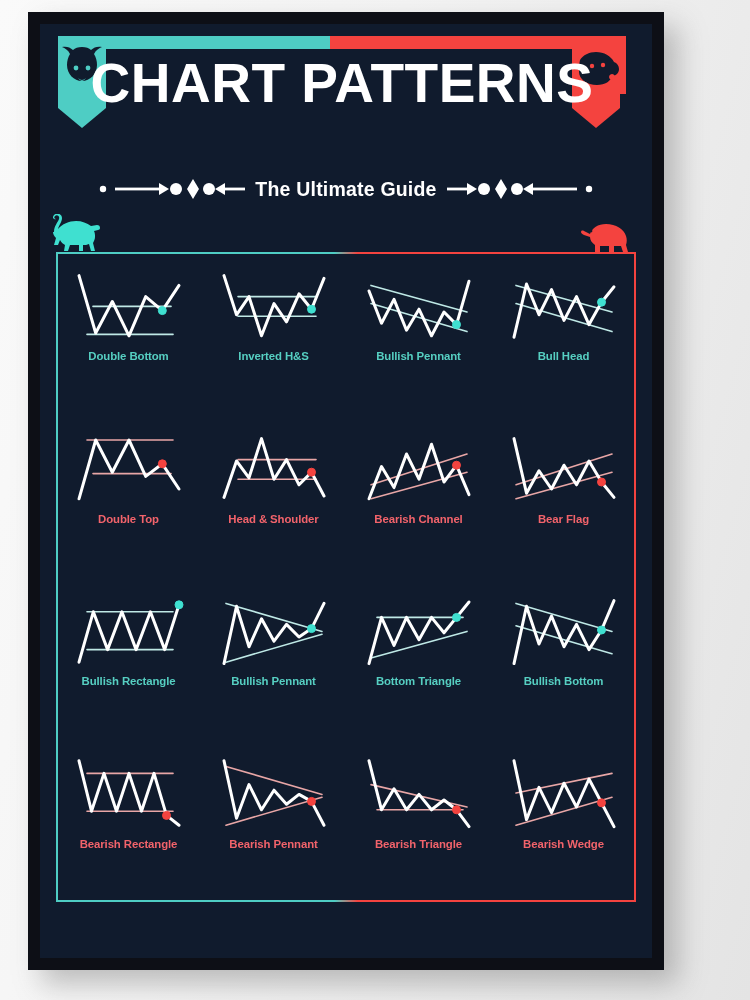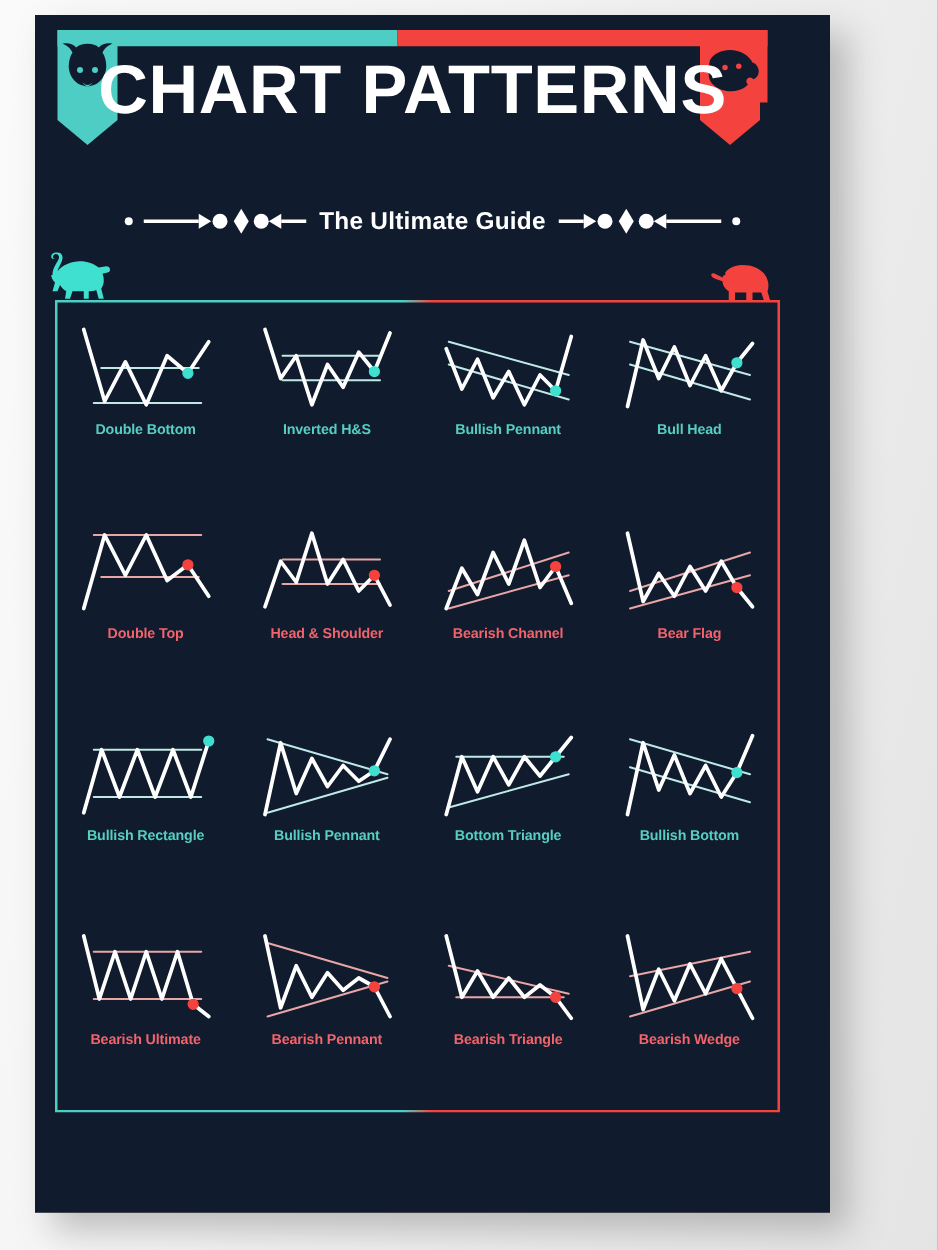--- a/index.html
+++ b/index.html
@@ -14,21 +14,21 @@
   #wall {
     position: relative;
     width: 750px; height: 1000px;
     background: linear-gradient(105deg,#fafafa 0%,#f4f4f4 40%,#ececec 70%,#e4e4e4 100%);
   }
   #frame {
     position: absolute;
     left: 28px; top: 12px;
     width: 636px; height: 958px;
     background: #0d0f16;
-    padding: 0;
+    padding: 12px;
     box-shadow: 14px 14px 26px rgba(120,120,120,.45);
   }
   #poster {
     position: relative;
     width: 100%; height: 100%;
     background: #101b2d;
     overflow: hidden;
   }
 
   
@@ -274,21 +274,21 @@
           </svg>
               <span class="cell-label">Bullish Bottom</span>
             </div>
             <div class="cell bear">
               <svg width="120" height="86" viewBox="0 0 120 86">
             <line x1="18" y1="23.4" x2="104" y2="23.4" stroke="#e8a6a6" stroke-width="1.6" stroke-linecap="round"></line>
                 <line x1="18" y1="61.2" x2="104" y2="61.2" stroke="#e8a6a6" stroke-width="1.6" stroke-linecap="round"></line>
                 <polyline points="10.0,10.8 22.5,61.2 35.0,23.4 47.5,61.2 60.0,23.4 72.5,61.2 85.0,23.4 97.5,65.4 110.0,75.2" fill="none" stroke="#ffffff" stroke-width="3" stroke-linecap="round" stroke-linejoin="round"></polyline>
                 <circle cx="97.5" cy="65.4" r="4" fill="#f4433f" stroke="#f4433f"></circle>
           </svg>
-              <span class="cell-label">Bearish Ultimate</span>
+              <span class="cell-label">Bearish Rectangle</span>
             </div>
             <div class="cell bear">
               <svg width="120" height="86" viewBox="0 0 120 86">
             <line x1="12" y1="16.4" x2="108" y2="44.4" stroke="#e8a6a6" stroke-width="1.6" stroke-linecap="round"></line>
                 <line x1="12" y1="75.2" x2="108" y2="47.2" stroke="#e8a6a6" stroke-width="1.6" stroke-linecap="round"></line>
                 <polyline points="10.0,10.8 22.5,68.2 35.0,34.6 47.5,59.8 60.0,40.2 72.5,54.2 85.0,44.4 97.5,51.4 110.0,75.2" fill="none" stroke="#ffffff" stroke-width="3" stroke-linecap="round" stroke-linejoin="round"></polyline>
                 <circle cx="97.5" cy="51.4" r="4" fill="#f4433f" stroke="#f4433f"></circle>
           </svg>
               <span class="cell-label">Bearish Pennant</span>
             </div>

